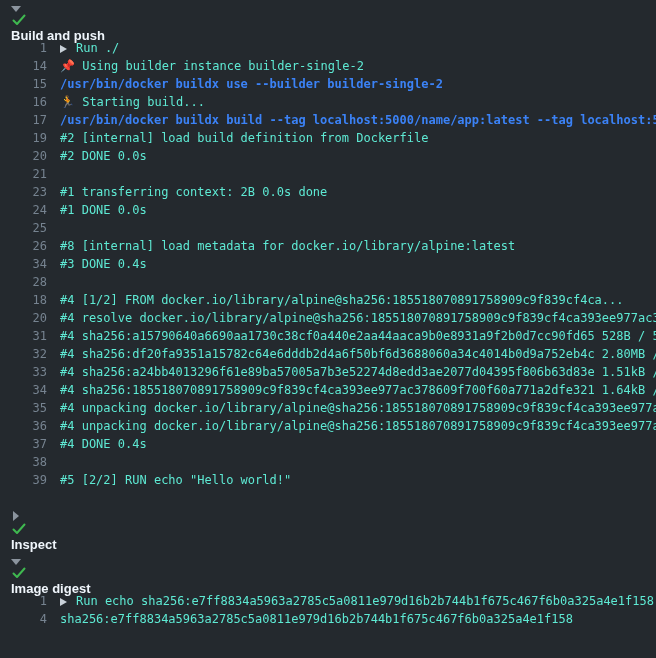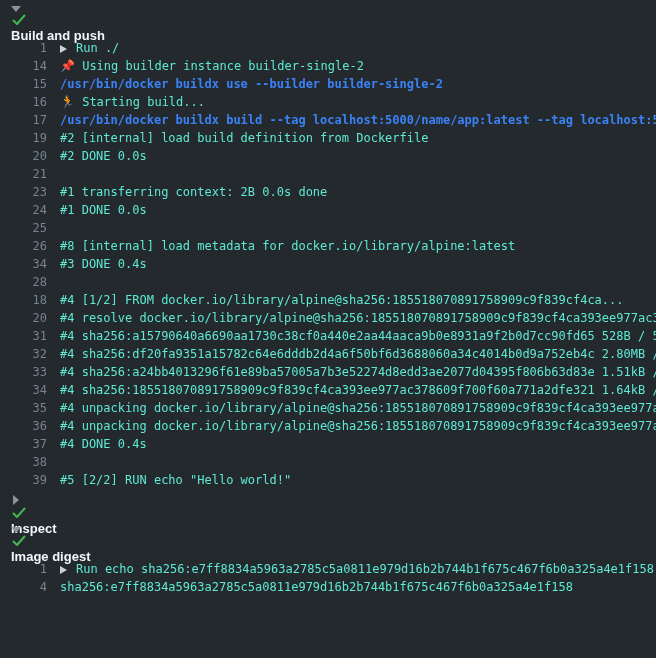--- a/index.html
+++ b/index.html
@@ -16,21 +16,21 @@
     box-sizing: border-box;
   }
   .sec-header {
     display: flex;
     align-items: flex-start;
     height: 26px;
     padding-left: 11px;
     cursor: pointer;
     flex-direction: column;
   }
-  .section + .section .sec-header { margin-top: 6px; }
+  .section + .section .sec-header { margin-top: 22px; }
   .caret-box {
     width: 10px;
     display: flex;
     justify-content: center;
     align-items: center;
     margin-right: 15px;
     flex: none;
   }
   .caret-down {
     width: 0; height: 0;

